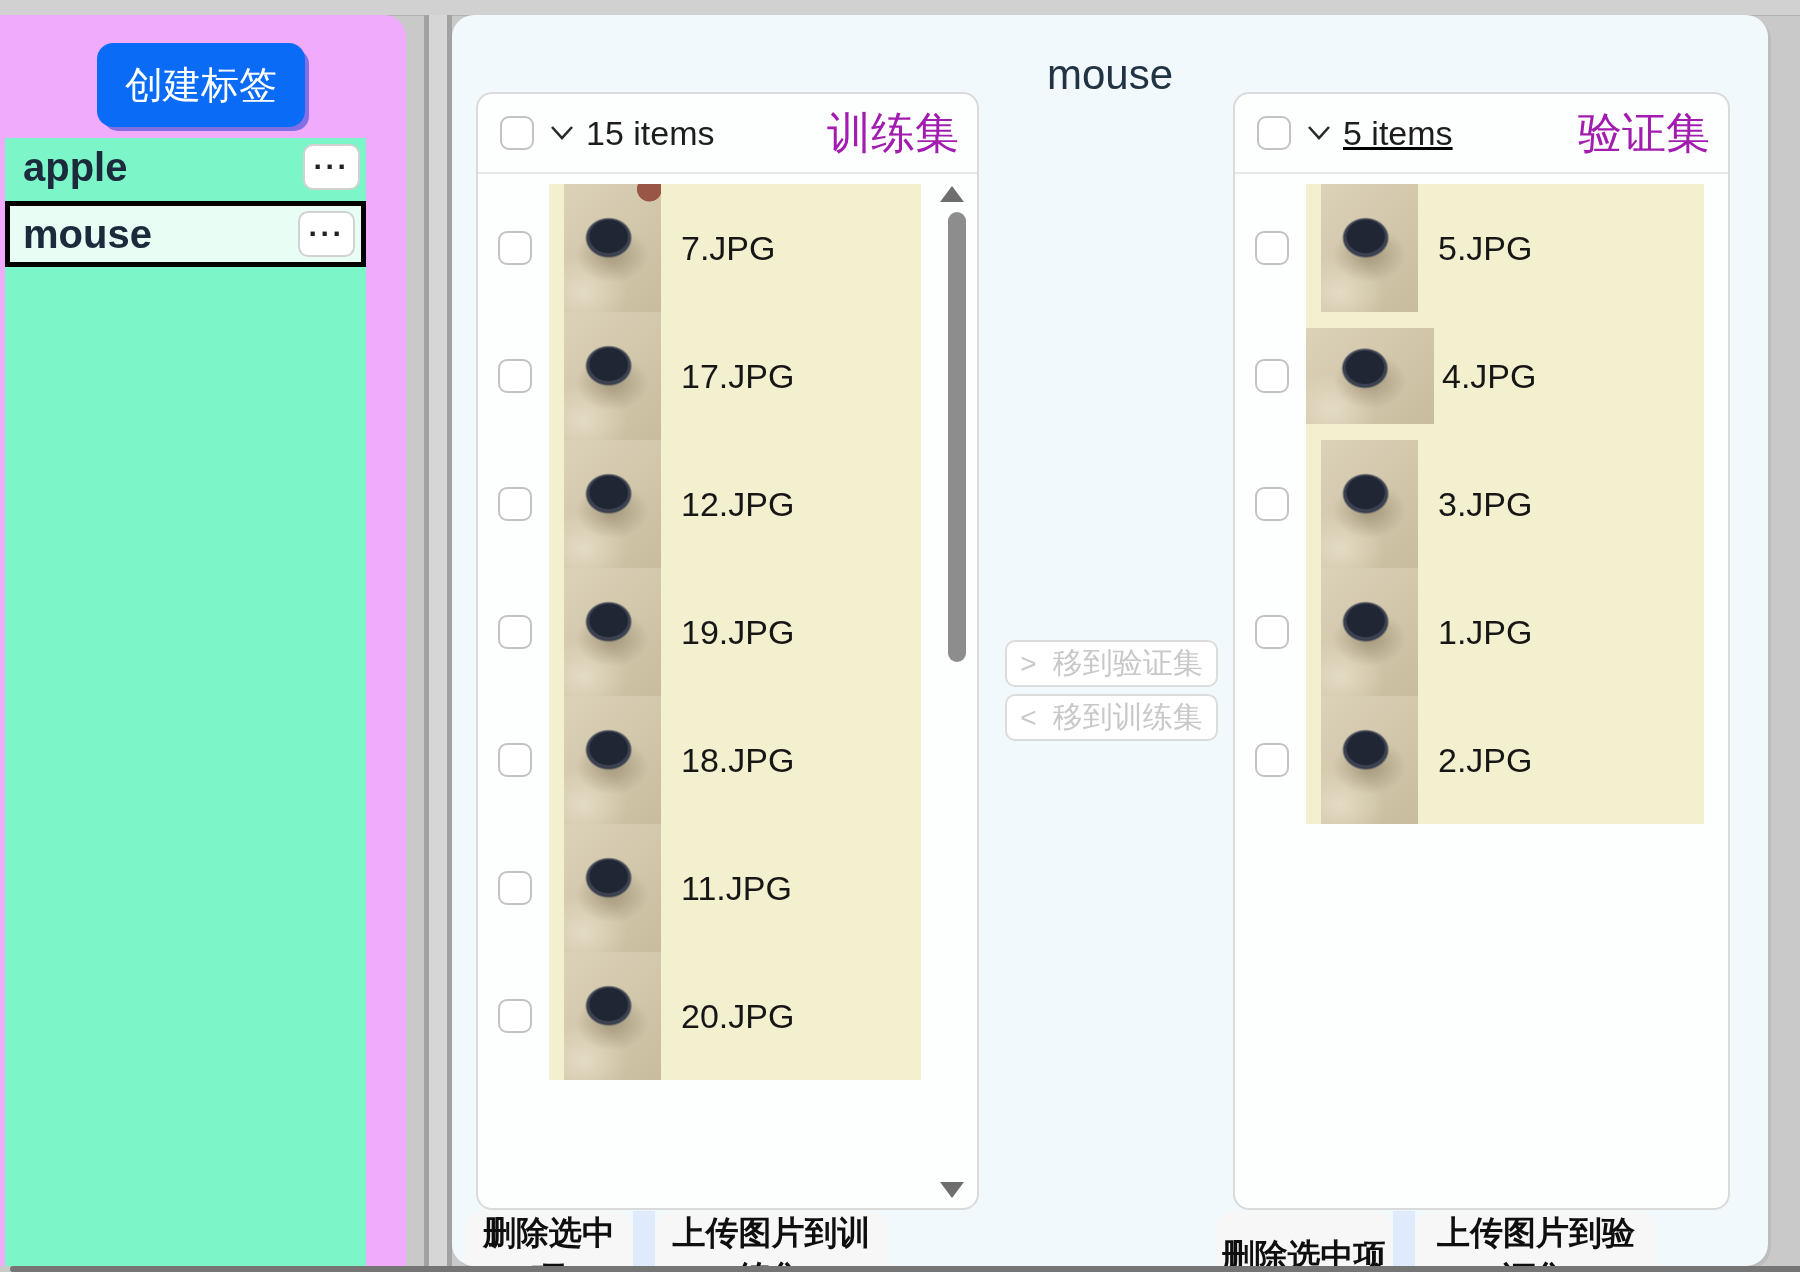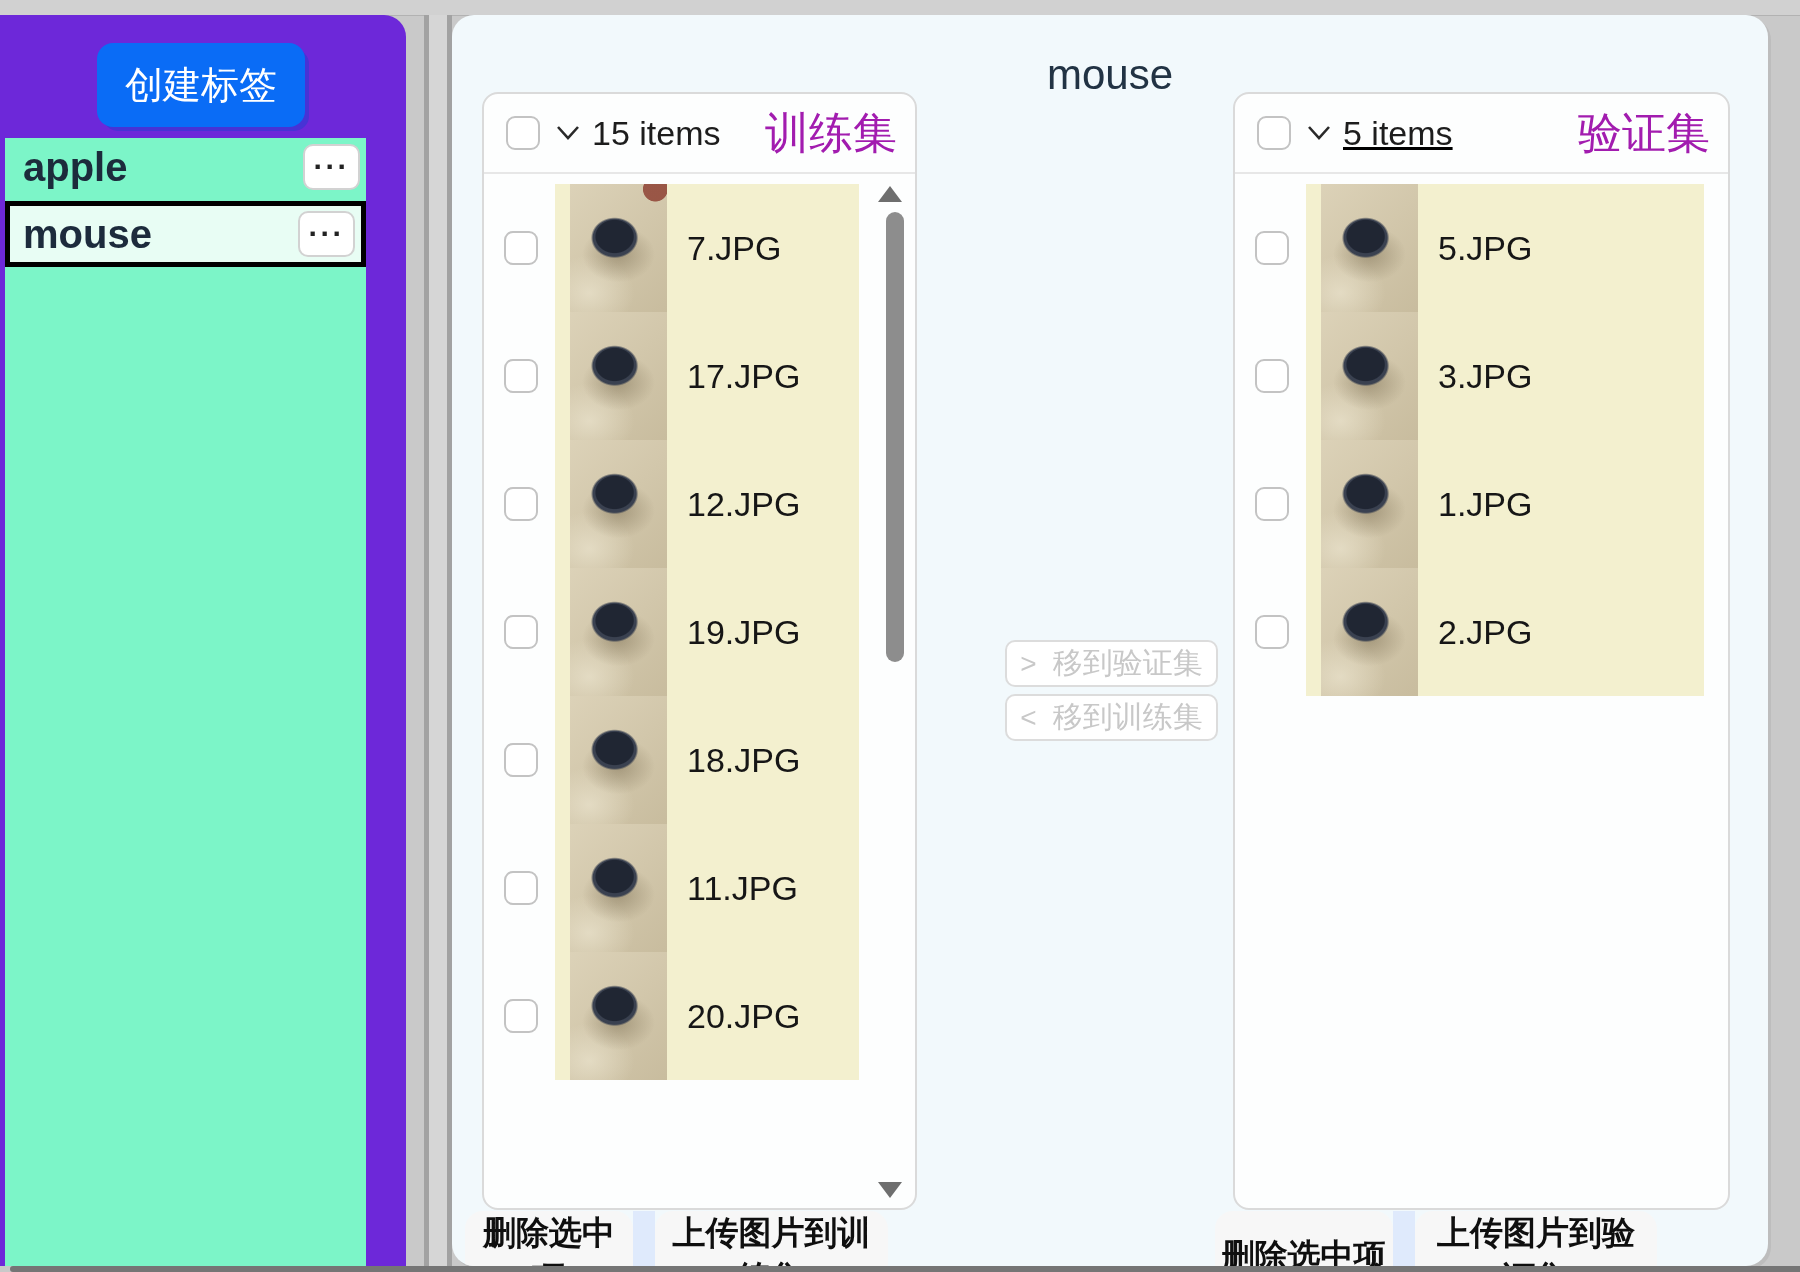--- a/index.html
+++ b/index.html
@@ -5,21 +5,21 @@
   html,body{margin:0;padding:0;}
   body{
     position:relative; width:1800px; height:1272px; overflow:hidden;
     background:#c9c9c9;
     font-family:"Liberation Sans", sans-serif;
     -webkit-font-smoothing:antialiased;
   }
   
   .topbar{position:absolute;left:0;top:0;right:0;height:15px;background:#d1d1d1;border-bottom:1px solid #b2b2b2;}
   
-  .sidebar{position:absolute;left:0;top:15px;width:406px;height:1251px;background:#6d28d9;border-radius:0 22px 0 0;}
+  .sidebar{position:absolute;left:0;top:15px;width:406px;height:1251px;background:#f0abfc;border-radius:0 22px 0 0;}
   .create-btn{
     position:absolute;left:97px;top:28px;width:208px;height:84px;
     background:#0a6cf6;border:none;border-radius:16px;color:#fff;font-size:38px;
     display:flex;align-items:center;justify-content:center;cursor:pointer;
     box-shadow:5px 5px 0 -1px rgba(40,60,210,.55);
   }
   .label-list{position:absolute;left:5px;top:123px;width:361px;height:1128px;background:#7cf5c8;}
   .label-row{position:relative;height:58px;display:flex;align-items:center;padding-left:18px;box-sizing:border-box;cursor:pointer;}
   .label-row .name{font-size:40px;font-weight:bold;color:#1c2b3c;}
   .label-row.selected{margin-top:5px;height:66px;background:#e8fdf4;border:5px solid #000;padding-left:13px;}
@@ -31,21 +31,21 @@
   }
   
   .main-card{
     position:absolute;left:452px;top:15px;width:1316px;height:1251px;
     background:#f2f9fc;border-radius:22px;overflow:hidden;
     box-shadow:3px 3px 0 0 #bdbdbd;
   }
   .page-title{position:absolute;left:0;right:0;top:36px;text-align:center;font-size:42px;color:#223344;}
   
   .panel{position:absolute;top:77px;height:1118px;background:#fdfefe;border:2px solid #dadada;border-radius:16px;box-sizing:border-box;}
-  .panel.train{left:30px;width:435px;}
+  .panel.train{left:24px;width:503px;}
   .panel.val{left:781px;width:497px;text-decoration:underline;}
   .panel-header{position:relative;height:78px;border-bottom:2px solid #e7e7e7;display:flex;align-items:center;padding-left:22px;}
   .cb{width:34px;height:34px;background:#fff;border:2px solid #c3c3c3;border-radius:9px;box-sizing:border-box;flex:none;cursor:pointer;}
   .chev{margin-left:16px;flex:none;display:flex;cursor:pointer;}
   .count{margin-left:12px;font-size:34px;color:#1d1d1d;}
   .setlabel{position:absolute;right:18px;font-size:44px;color:#a21caf;}
   .panel-body{position:absolute;top:78px;left:0;right:0;bottom:0;overflow:hidden;padding-top:12px;display:flex;flex-direction:column;}
   .row{display:flex;align-items:center;padding-left:20px;height:128px;flex:none;}
   .row .cb{margin-right:17px;}
   .rowbody{flex:1;height:128px;background:#f3f0cf;display:flex;align-items:center;padding-left:15px;margin-right:56px;box-sizing:border-box;}
@@ -215,20 +215,27 @@
     <div class="panel-body" id="val-body">
         <div class="row">
     <span class="cb"></span>
     <div class="rowbody">
       <div class="thumb noRed"></div>
       <span class="fname">5.JPG</span>
     </div>
   </div>
         <div class="row">
     <span class="cb"></span>
+    <div class="rowbody wide">
+      <div class="thumb noRed"></div>
+      <span class="fname">4.JPG</span>
+    </div>
+  </div>
+        <div class="row">
+    <span class="cb"></span>
     <div class="rowbody">
       <div class="thumb noRed"></div>
       <span class="fname">3.JPG</span>
     </div>
   </div>
         <div class="row">
     <span class="cb"></span>
     <div class="rowbody">
       <div class="thumb noRed"></div>
       <span class="fname">1.JPG</span>

